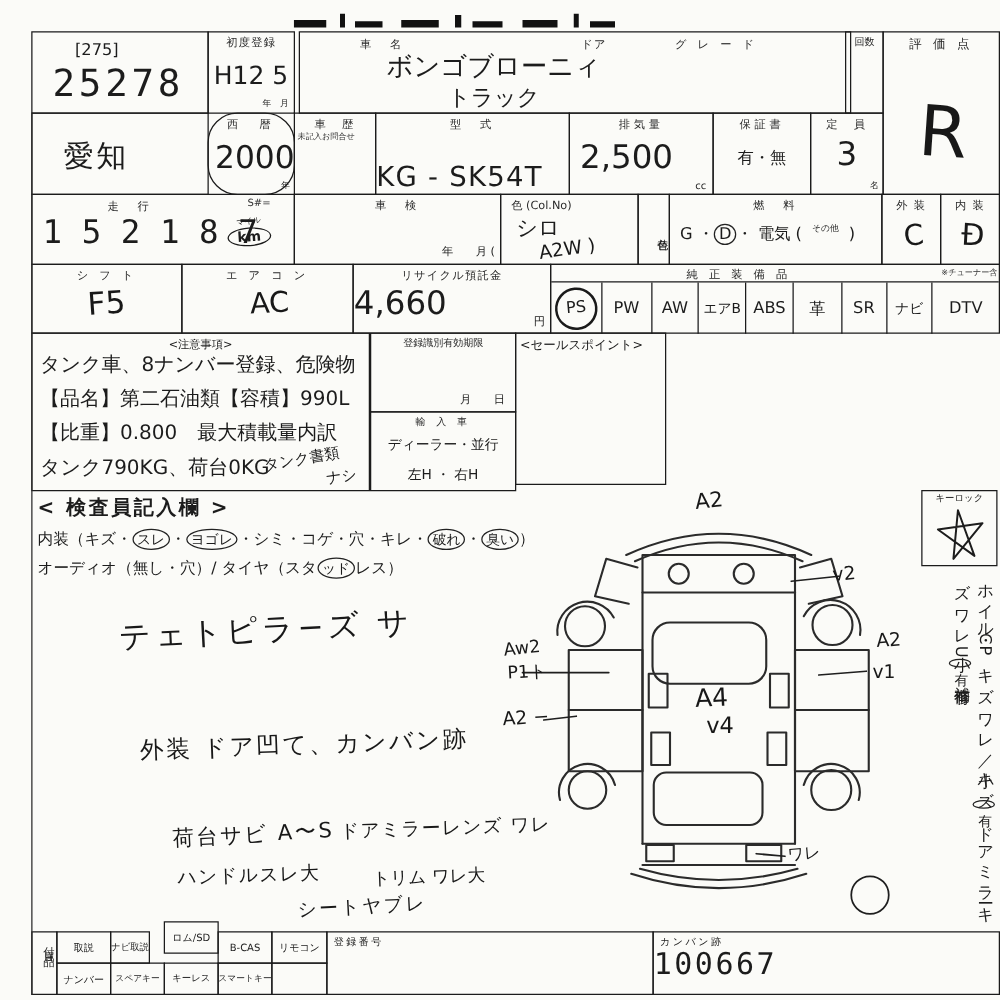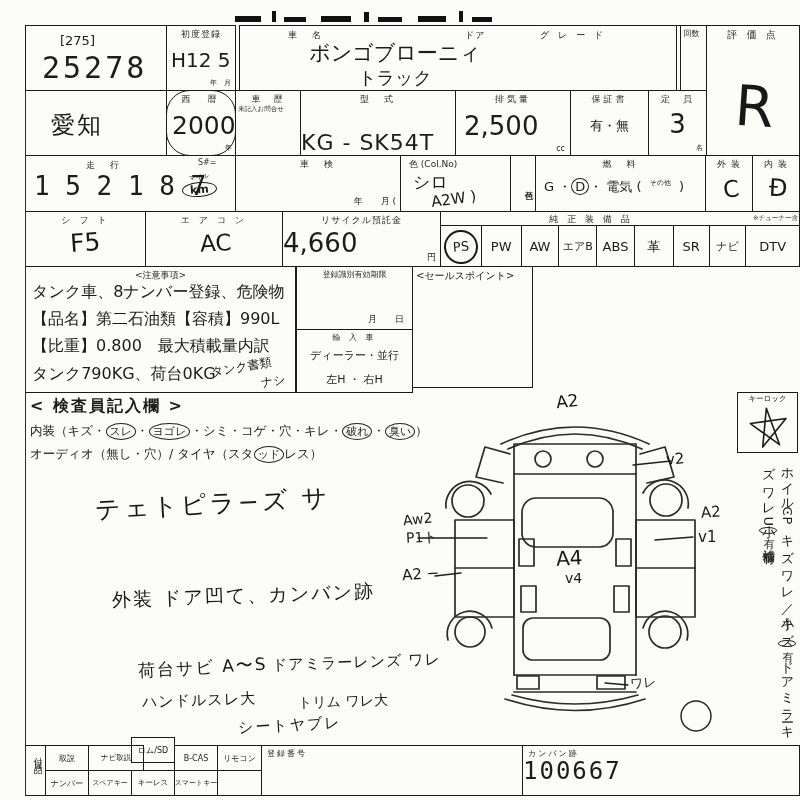--- a/index.html
+++ b/index.html
@@ -272,21 +272,21 @@
       <path d="M190,295 L213,297"></path>
       <circle cx="281" cy="328" r="15"></circle>
     </g>
   </svg>
 
   <div class="abs hw" style="left:556px;top:391px;font-size:17px;transform:rotate(-6deg);">A2</div>
   <div class="abs hw" style="left:666px;top:450px;font-size:15px;transform:rotate(-5deg);">v2</div>
   <div class="abs hw" style="left:701px;top:503px;font-size:15px;transform:rotate(-4deg);">A2</div>
   <div class="abs hw" style="left:698px;top:528px;font-size:15px;">v1</div>
   <div class="abs hw" style="left:556px;top:546px;font-size:20px;transform:rotate(-3deg);">A4</div>
-  <div class="abs hw" style="left:565px;top:570px;font-size:14px;">v4</div>
+  <div class="abs hw" style="left:565px;top:570px;font-size:18px;">v4</div>
   <div class="abs hw" style="left:403px;top:511px;font-size:14px;transform:rotate(-6deg);">Aw2</div>
   <div class="abs hw" style="left:406px;top:529px;font-size:14px;transform:rotate(-3deg);">P1ト</div>
   <div class="abs hw" style="left:402px;top:565px;font-size:15px;transform:rotate(-4deg);">A2 −</div>
   <div class="abs hw" style="left:630px;top:674px;font-size:13px;transform:rotate(-5deg);">ワレ</div>
 
   <div class="c" style="left:737px;top:392px;width:61px;height:61px;">
     <div class="abs" style="left:0;top:1px;width:100%;text-align:center;font-size:7.5px;">キーロック</div>
     <svg class="abs" style="left:10px;top:12px;" width="42" height="44" viewBox="0 0 42 44" fill="none" stroke="#1d1d1d" stroke-width="1.6" stroke-linejoin="round">
       <path d="M21,3 L29,41 L3,16 L39,16 L12,41 Z" transform="rotate(-8 21 22)"></path>
     </svg>
@@ -294,21 +294,21 @@
 
   <div class="abs" style="left:744px;top:458px;width:52px;height:288px;writing-mode:vertical-rl;font-size:13px;line-height:1.45;letter-spacing:1px;">
     <span>ホイル・CPキズ ワレ／小キズ</span><span class="circ" style="font-size:11px;padding:2px 0;">有</span><span> ドアミラーキズ ワレ 小U</span><span class="circ" style="font-size:11px;padding:2px 0;">有</span><span> 補修有</span>
   </div>
 
   <div class="c" style="left:25px;top:745px;width:21px;height:51px;">
     <div class="abs" style="left:5px;top:4px;writing-mode:vertical-rl;font-size:9px;letter-spacing:4px;">付属品</div>
   </div>
 
   <div class="bcell" style="left:45px;top:745px;width:44px;height:26px;">取説</div>
-  <div class="bcell" style="left:88px;top:745px;width:56px;height:26px;font-size:7.5px;text-align:right;">ナビ取説</div>
+  <div class="bcell" style="left:88px;top:745px;width:32px;height:26px;font-size:7.5px;text-align:right;">ナビ取説</div>
   <div class="bcell" style="left:131px;top:737px;width:44px;height:26px;">ロム/SD</div>
   <div class="bcell" style="left:174px;top:745px;width:44px;height:26px;">B-CAS</div>
   <div class="bcell" style="left:217px;top:745px;width:45px;height:26px;">リモコン</div>
 
   <div class="bcell" style="left:45px;top:770px;width:44px;height:26px;">ナンバー</div>
   <div class="bcell" style="left:88px;top:770px;width:44px;height:26px;font-size:7px;">スペアキー</div>
   <div class="bcell" style="left:131px;top:770px;width:44px;height:26px;font-size:7.5px;">キーレス</div>
   <div class="bcell" style="left:174px;top:770px;width:44px;height:26px;font-size:7px;">スマートキー</div>
   <div class="bcell" style="left:217px;top:770px;width:45px;height:26px;"></div>
 

